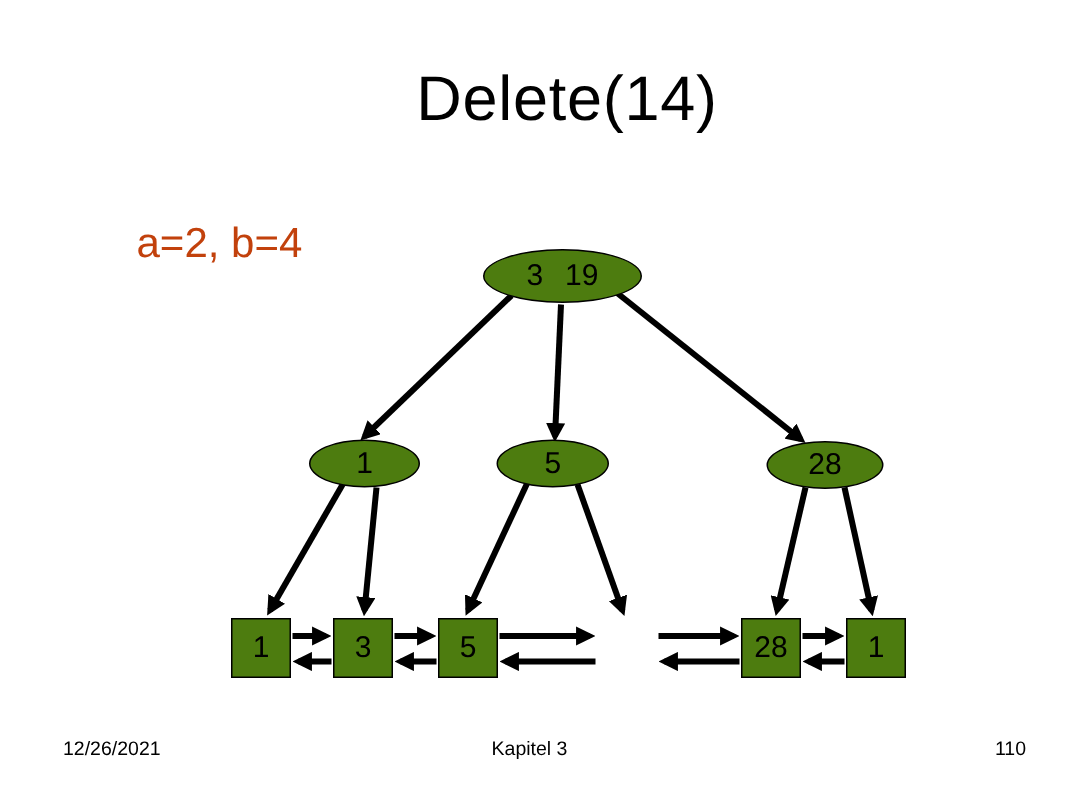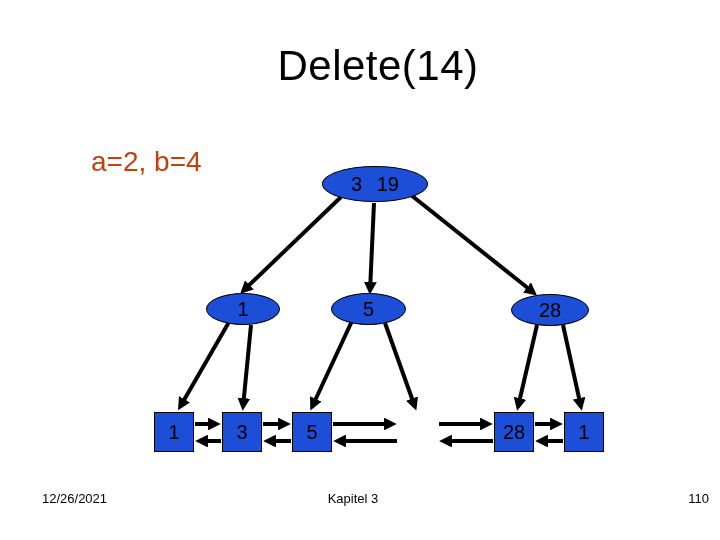--- a/index.html
+++ b/index.html
@@ -9,41 +9,41 @@
   }
   .title {
     position: absolute; top: 42px; left: 0; right: 0; text-align: center;
     font-size: 42px; letter-spacing: 0.5px; color: #000000; padding-left: 36px;
   }
   .subtitle {
     position: absolute; top: 146px; left: 91px;
     font-size: 28px; color: #c2410c;
   }
   .node {
-    position: absolute; background: #1d4ed8; border: 1px solid #000000;
+    position: absolute; background: #4d7c0f; border: 1px solid #000000;
     display: flex; align-items: center; justify-content: center;
     font-size: 20px; color: #000000; box-sizing: border-box;
   }
   .ellipse { border-radius: 50%; }
   .root  { left: 322px; top: 166px; width: 106px; height: 36px; }
   .root .lbl { word-spacing: 9px; }
   .e1  { left: 206px; top: 293px; width: 74px; height: 32px; }
   .e5  { left: 331px; top: 293px; width: 75px; height: 32px; }
   .e28 { left: 511px; top: 294px; width: 78px; height: 32px; }
   .leaf { width: 40px; height: 40px; top: 412px; }
   .l0 { left: 154px; } .l1 { left: 222px; } .l2 { left: 292px; }
   .l3 { left: 398px; } .l4 { left: 494px; } .l5 { left: 564px; }
   svg.arrows { position: absolute; left: 0; top: 0; pointer-events: none; }
   svg.arrows line { stroke: #000000; }
   .diag { stroke-width: 4; }
   .hlink { stroke-width: 4; }
   .footer { position: absolute; top: 491px; font-size: 13px; color: #000000; }
   .footer-date { left: 42px; }
   .footer-center { left: 0; right: 14px; text-align: center; }
-  .footer-page { right: 11px; text-align: center; }
+  .footer-page { right: 36px; text-align: center; }
 </style>
 </head>
 <body>
 
 <div class="slide">
 
   <div class="title">Delete(14)</div>
   <div class="subtitle">a=2, b=4</div>
 
   <svg class="arrows" width="720" height="540" viewBox="0 0 720 540">

